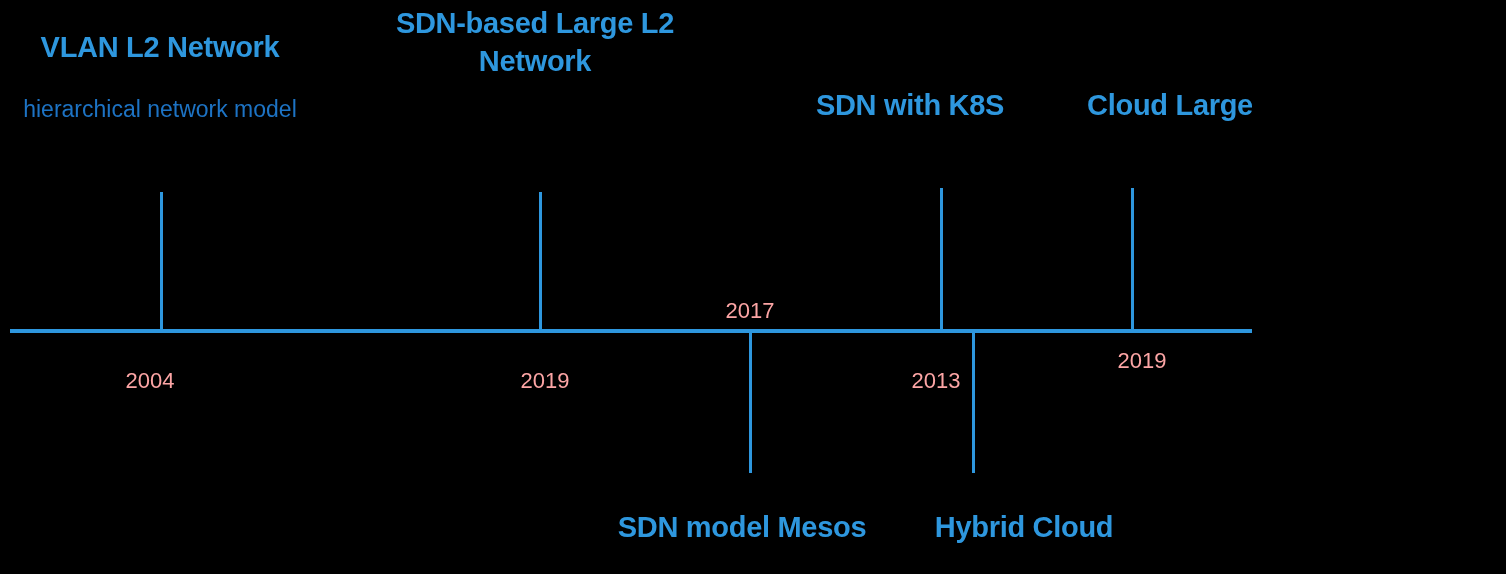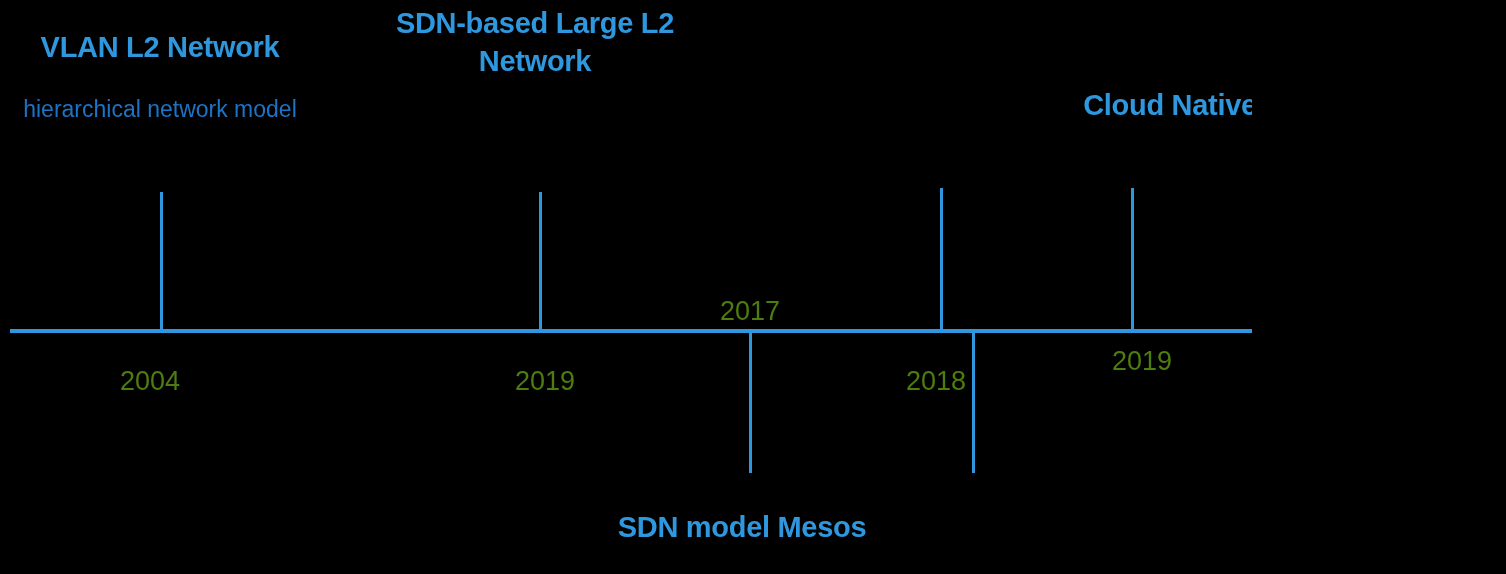--- a/index.html
+++ b/index.html
@@ -42,24 +42,24 @@
     font-family: "Liberation Sans", sans-serif;
     font-weight: normal;
     font-size: 23px;
     line-height: 32px;
     text-align: center;
     transform: translateX(-50%);
     width: 330px;
   }
   .year-label {
     position: absolute;
-    color: #4d7c0f;
+    color: #fca5a5;
     font-family: "Liberation Sans", sans-serif;
     font-weight: normal;
-    font-size: 27px;
+    font-size: 22px;
     line-height: 30px;
     white-space: nowrap;
     transform: translateX(-50%);
   }
 
   
   .axis-line {
     position: absolute;
     background: #2E97DE;
     height: 4px;
@@ -95,25 +95,27 @@
   <div class="tick" style="left:1131px; top:188px; height:143px;"></div>
 
   <div class="tick" style="left:749px; top:331px; height:142px;"></div>
   <div class="tick" style="left:972px; top:331px; height:142px;"></div>
 
   <div class="milestone-title" style="left:160px; top:28px;">VLAN L2 Network</div>
   <div class="milestone-sub" style="left:160px; top:93px;">hierarchical network model</div>
 
   <div class="milestone-title two-line" style="left:535px; top:4px;">SDN-based Large L2 Network</div>
 
+  <div class="milestone-title" style="left:910px; top:86px;">SDN with K8S</div>
 
-  <div class="milestone-title" style="left:1170px; top:86px;">Cloud Native</div>
+  <div class="milestone-title" style="left:1170px; top:86px;">Cloud Large</div>
 
   <div class="milestone-title" style="left:742px; top:508px;">SDN model Mesos</div>
 
+  <div class="milestone-title" style="left:1024px; top:508px;">Hybrid Cloud</div>
 
   <div class="year-label" style="left:150px; top:366px;">2004</div>
   <div class="year-label" style="left:545px; top:366px;">2019</div>
   <div class="year-label" style="left:750px; top:296px;">2017</div>
-  <div class="year-label" style="left:936px; top:366px;">2018</div>
+  <div class="year-label" style="left:936px; top:366px;">2013</div>
   <div class="year-label" style="left:1142px; top:346px;">2019</div>
 
 </div>
 
 </body></html>

